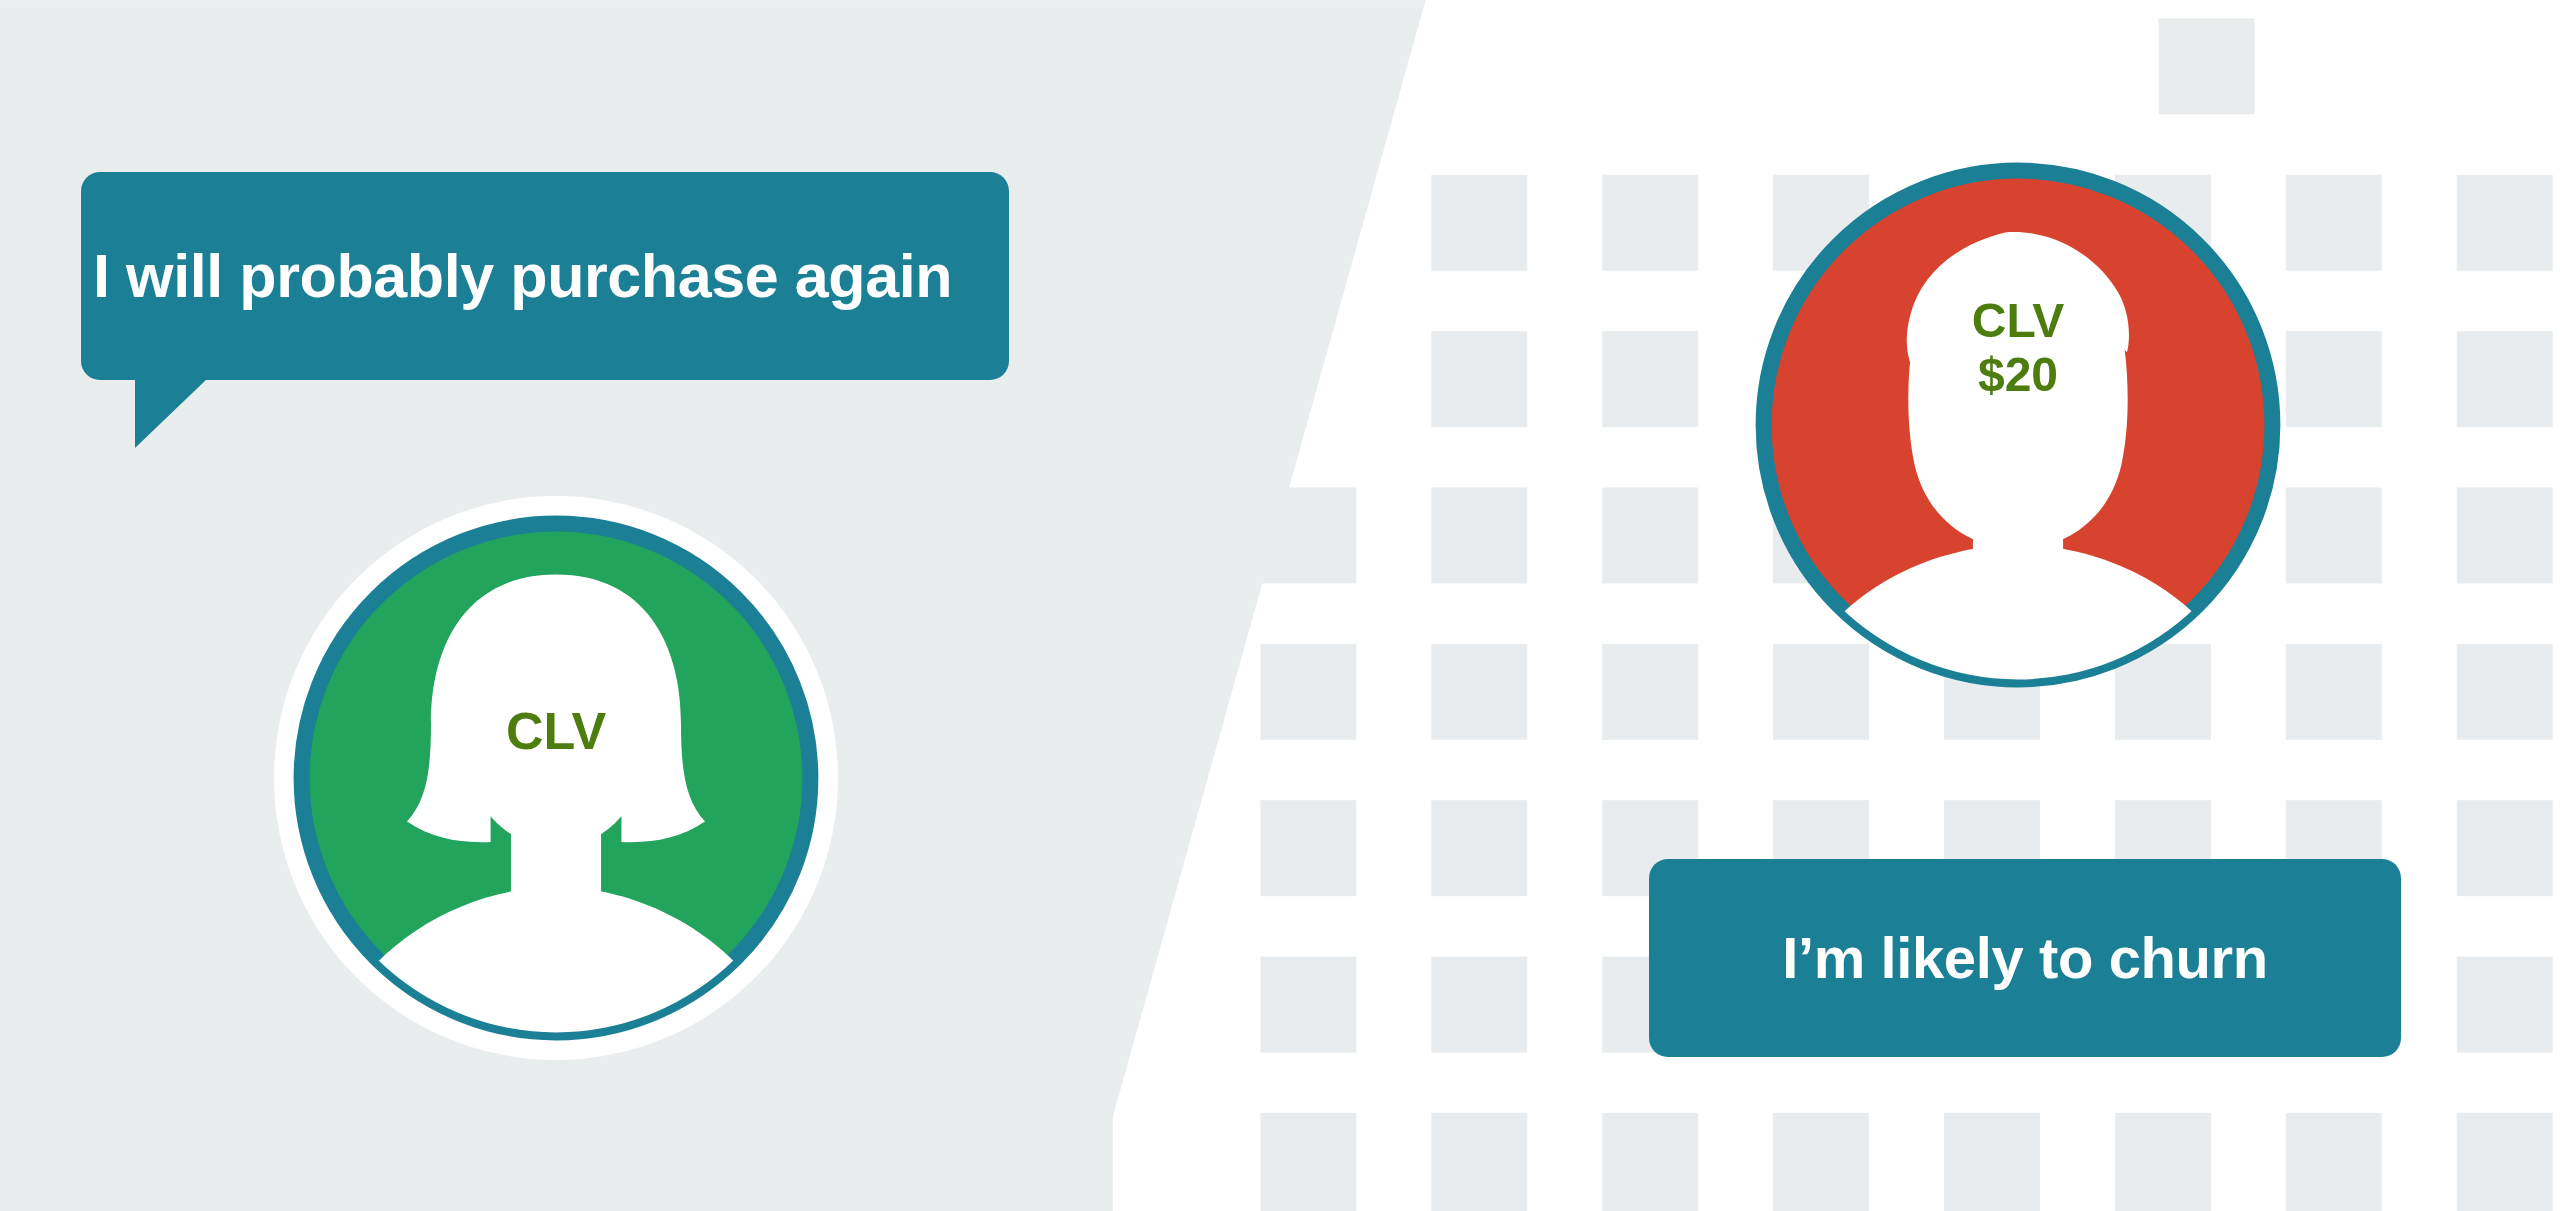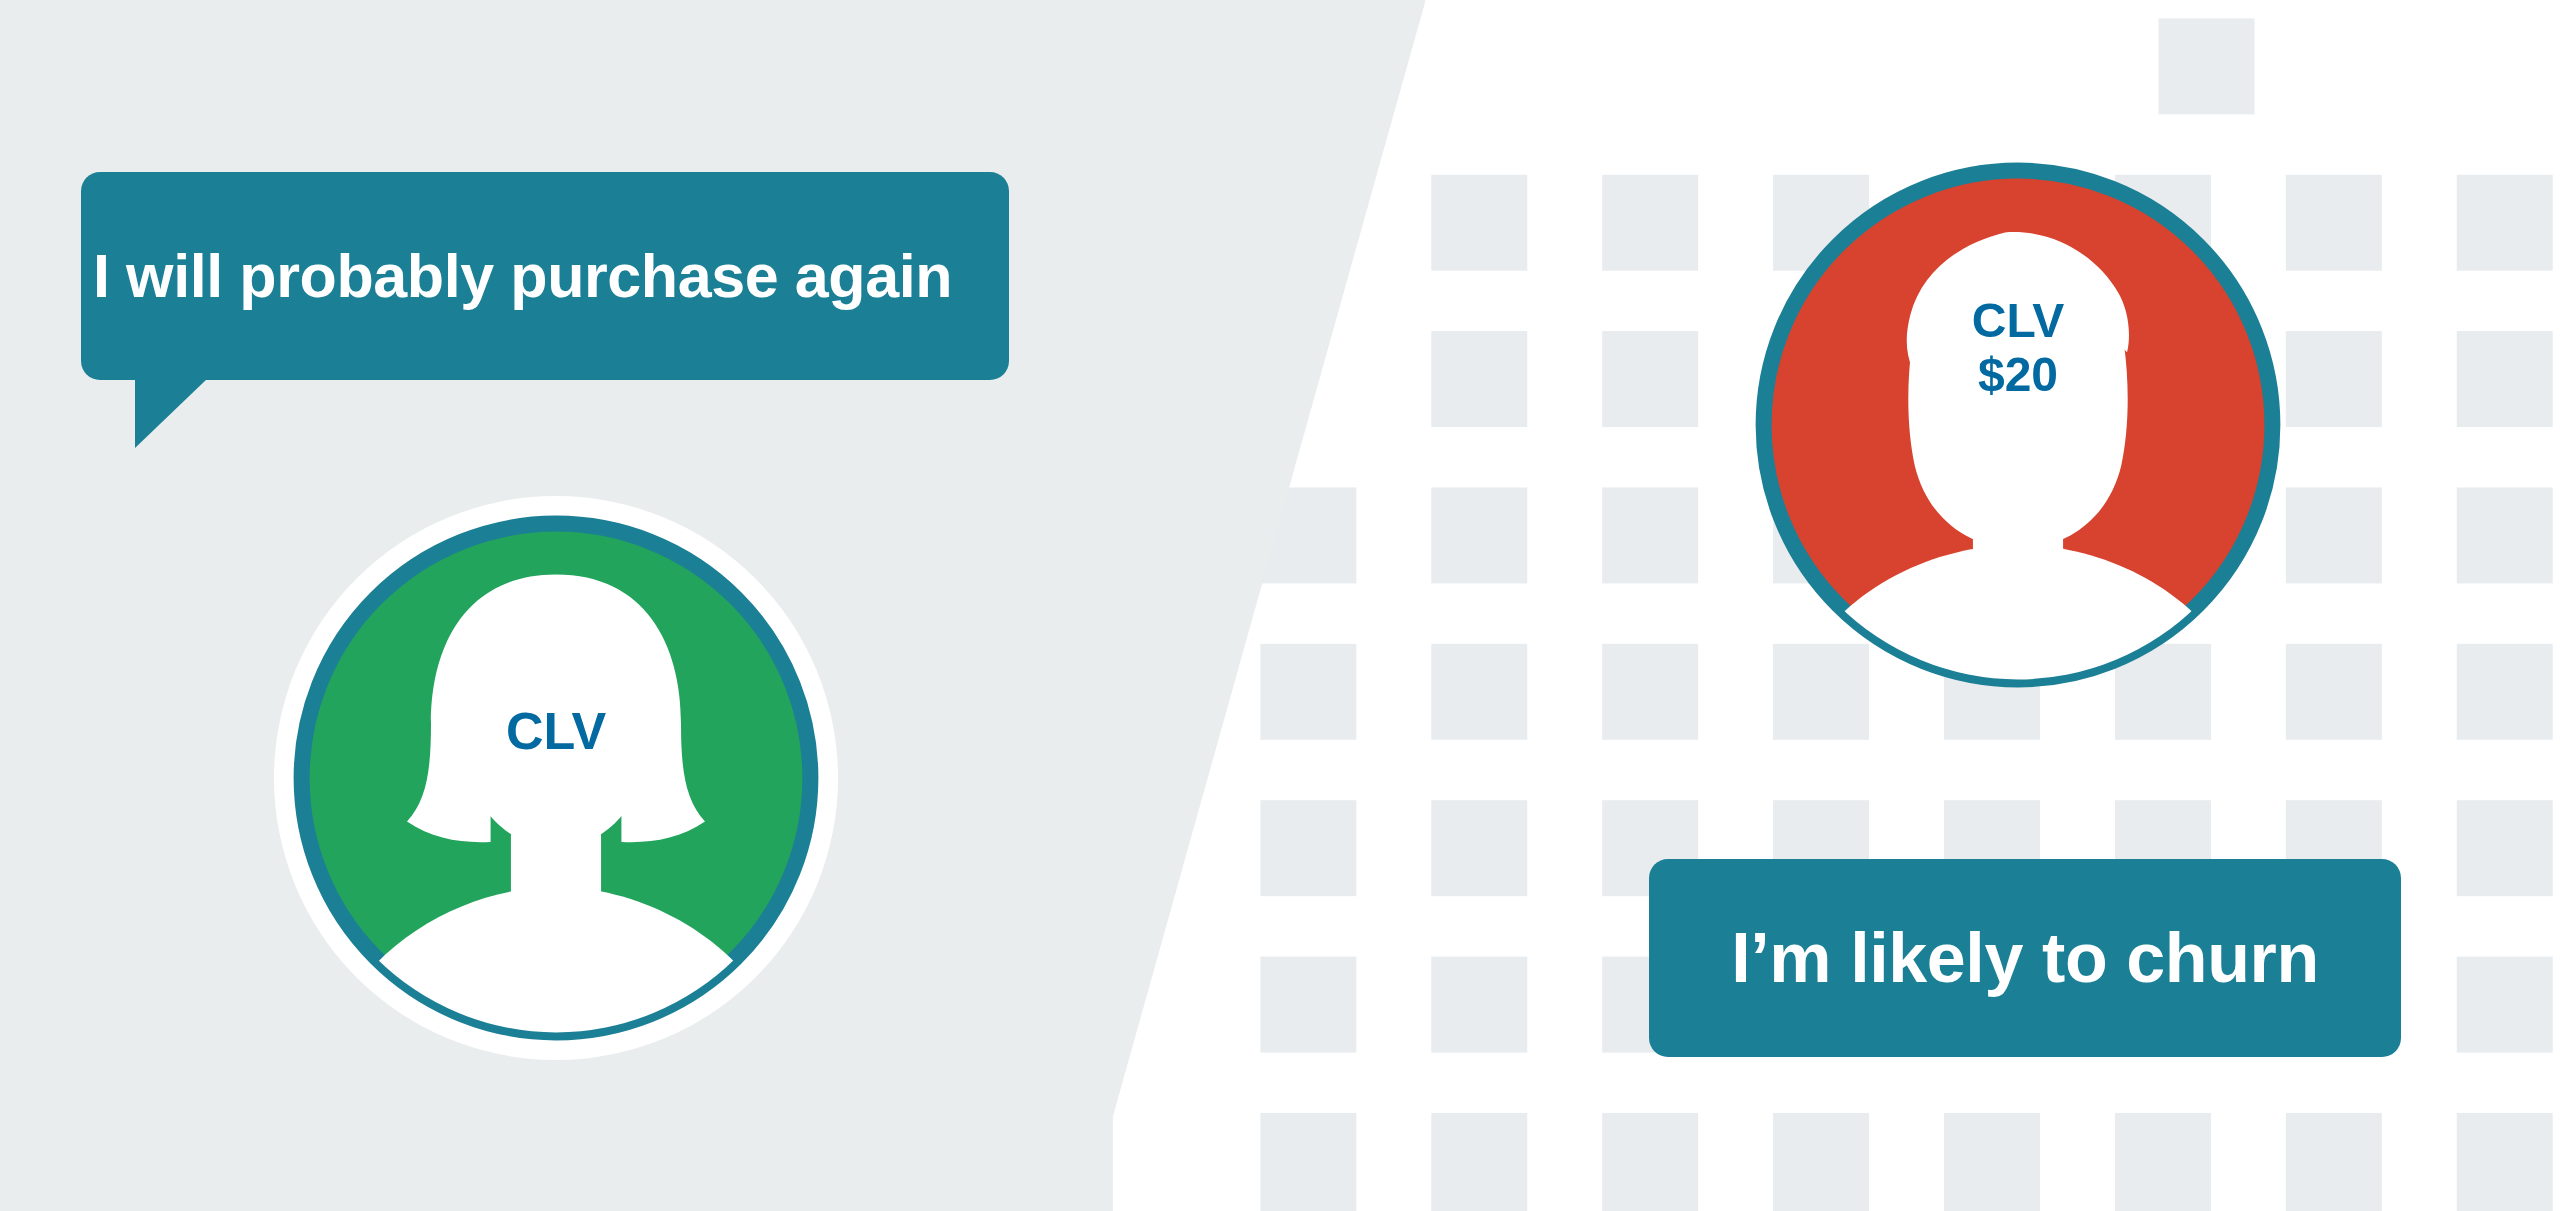--- a/index.html
+++ b/index.html
@@ -40,29 +40,29 @@
   #bubble-left .bubble-text{font-size:61px;padding-left:12px;text-align:left;}
   #tail-left{
     left:135px;top:378px;
     border-left:0 solid transparent;
     border-right:73px solid transparent;
     border-top:70px solid #1b8096;
   }
 
   
   #bubble-right{left:1649px;top:859px;width:752px;height:198px;}
-  #bubble-right .bubble-text{font-size:70px;}
+  #bubble-right .bubble-text{font-size:58px;}
 
   
   .avatar{position:absolute;}
   .avatar svg{display:block;}
   .clv-label{
     position:absolute;
     text-align:center;
-    color:#0369a1;
+    color:#4d7c0f;
     font-weight:bold;
     line-height:1.12;
     pointer-events:none;
     width:100%;
   }
   #avatar-green{left:258px;top:480px;width:596px;height:596px;}
   #avatar-green .clv-label{top:222px;font-size:52px;left:0;}
   #avatar-red{left:1720px;top:127px;width:596px;height:596px;}
   #avatar-red .clv-label{top:167px;font-size:48px;left:0;}
   .clv-line2{display:block;}

